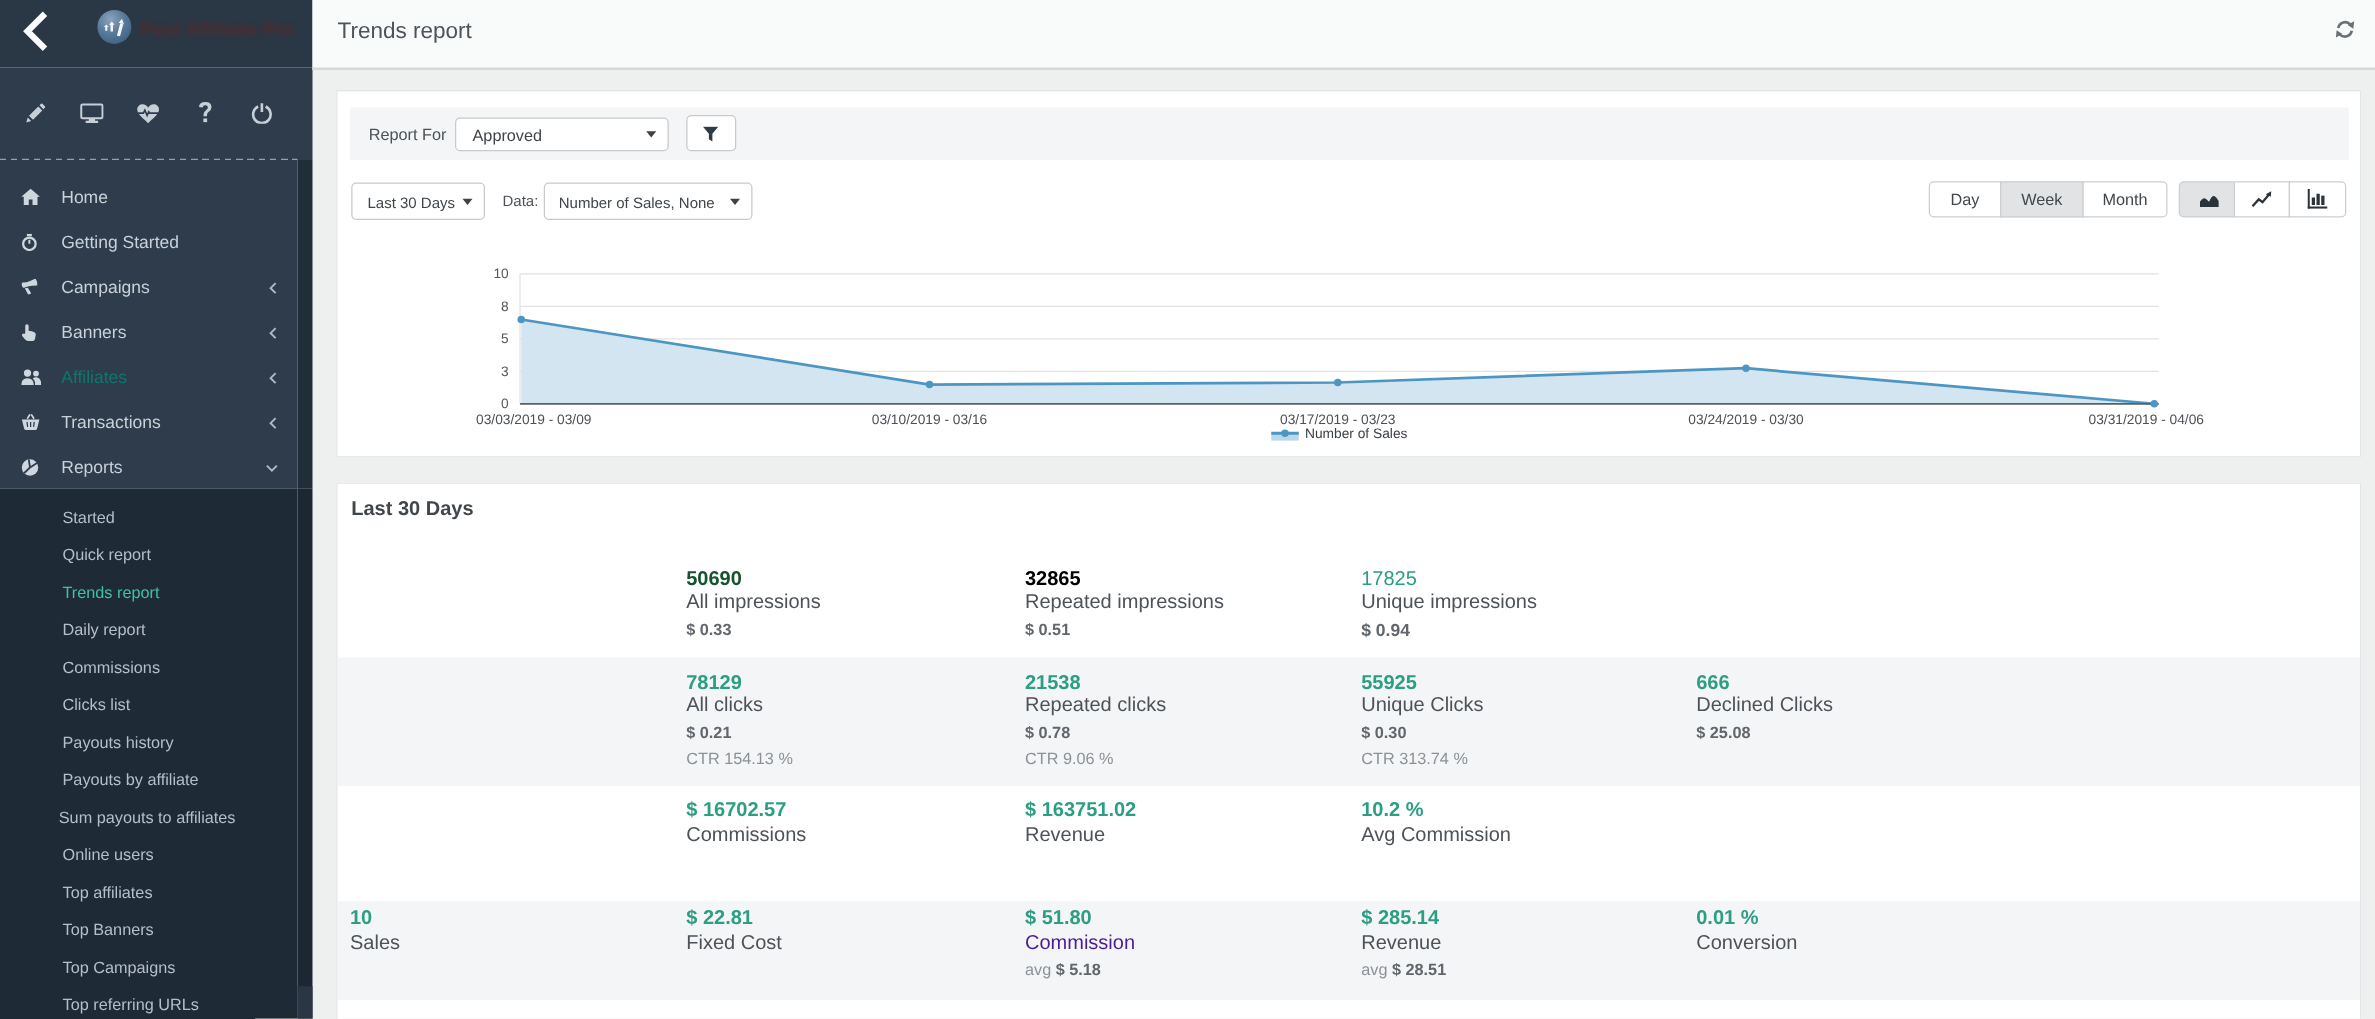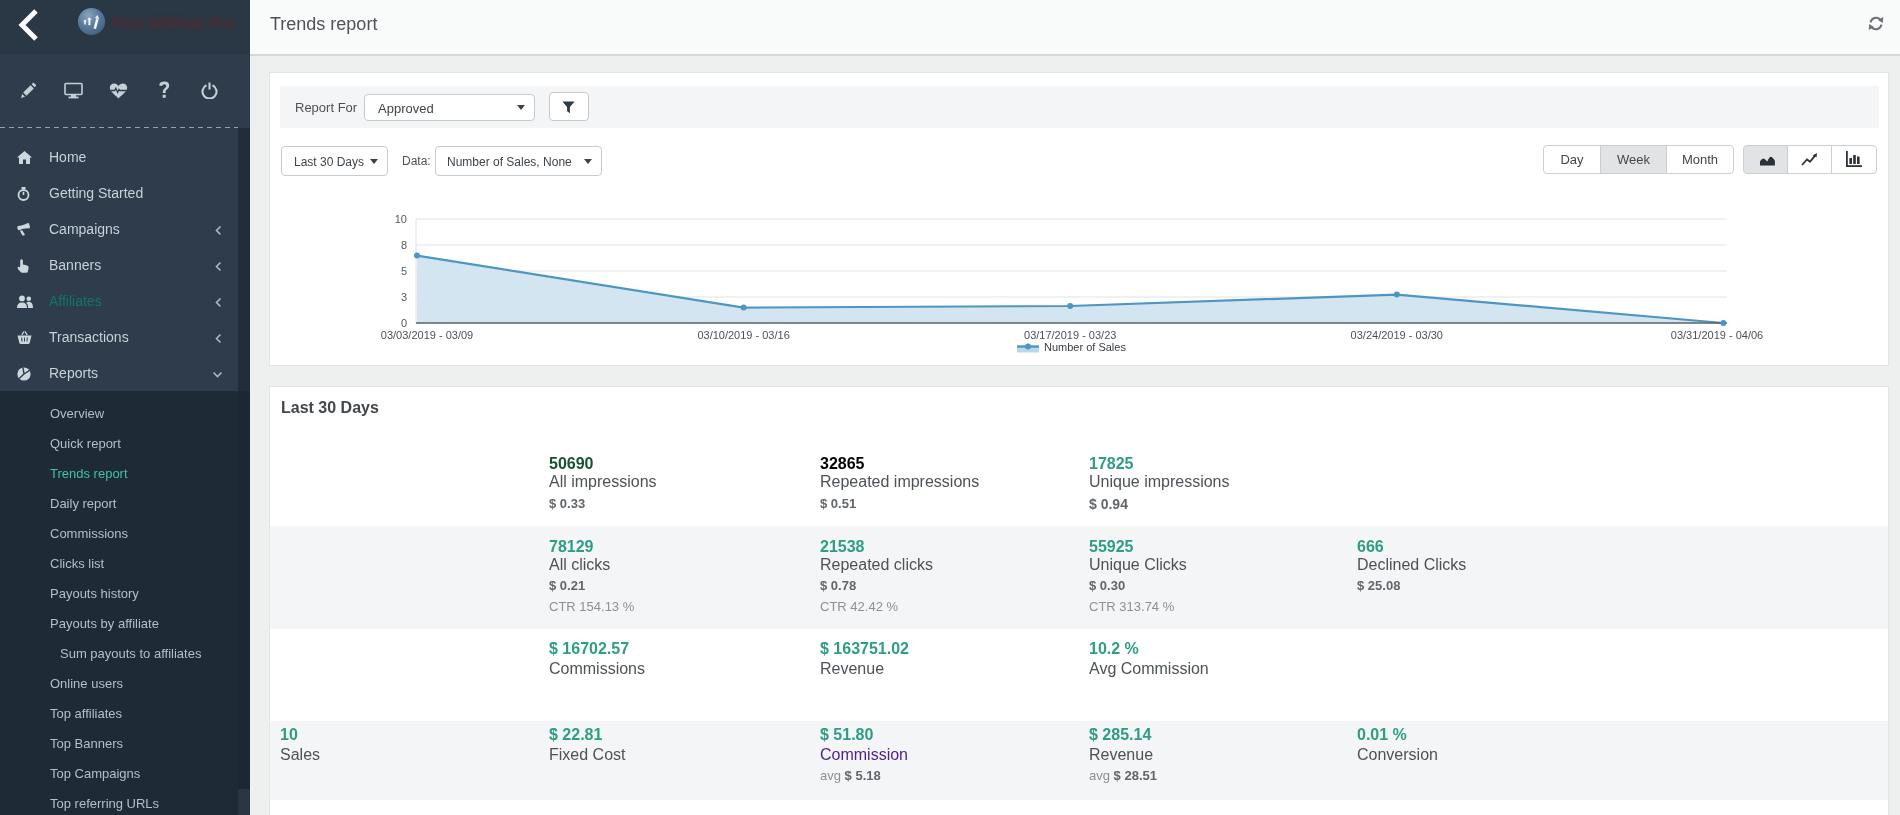--- a/index.html
+++ b/index.html
@@ -112,29 +112,29 @@
       <line x1="7" y1="7" x2="2.2" y2="11.6"></line>
       <line x1="7" y1="7" x2="6" y2="0.6"></line>
     </g>
   </svg>
 <svg class="abs" style="left:212px;top:371px" width="11" height="7">
     <path d="M1.5 1.5 L5.5 5.5 L9.5 1.5" stroke="#aeb8c0" stroke-width="1.6" fill="none"></path>
   </svg>
 <div class="abs" style="left:0;top:391px;width:238px;height:424px;background:#1f2a37"></div>
 <div class="abs" style="left:238px;top:391px;width:12px;height:424px;background:#1d2734"></div>
 <div class="abs" style="left:238px;top:789px;width:12px;height:26px;background:#2b3544"></div>
-<div class="abs" style="left:50px;top:407px;font-size:13px;line-height:1;color:#b5bfc8">Overview</div>
+<div class="abs" style="left:50px;top:407px;font-size:13px;line-height:1;color:#b5bfc8">Started</div>
 <div class="abs" style="left:50px;top:437px;font-size:13px;line-height:1;color:#b5bfc8">Quick report</div>
 <div class="abs" style="left:50px;top:467px;font-size:13px;line-height:1;color:#3fc2a1">Trends report</div>
 <div class="abs" style="left:50px;top:497px;font-size:13px;line-height:1;color:#b5bfc8">Daily report</div>
 <div class="abs" style="left:50px;top:527px;font-size:13px;line-height:1;color:#b5bfc8">Commissions</div>
 <div class="abs" style="left:50px;top:557px;font-size:13px;line-height:1;color:#b5bfc8">Clicks list</div>
 <div class="abs" style="left:50px;top:587px;font-size:13px;line-height:1;color:#b5bfc8">Payouts history</div>
 <div class="abs" style="left:50px;top:617px;font-size:13px;line-height:1;color:#b5bfc8">Payouts by affiliate</div>
-<div class="abs" style="left:60px;top:647px;font-size:13px;line-height:1;color:#b5bfc8">Sum payouts to affiliates</div>
+<div class="abs" style="left:47px;top:647px;font-size:13px;line-height:1;color:#b5bfc8">Sum payouts to affiliates</div>
 <div class="abs" style="left:50px;top:677px;font-size:13px;line-height:1;color:#b5bfc8">Online users</div>
 <div class="abs" style="left:50px;top:707px;font-size:13px;line-height:1;color:#b5bfc8">Top affiliates</div>
 <div class="abs" style="left:50px;top:737px;font-size:13px;line-height:1;color:#b5bfc8">Top Banners</div>
 <div class="abs" style="left:50px;top:767px;font-size:13px;line-height:1;color:#b5bfc8">Top Campaigns</div>
 <div class="abs" style="left:50px;top:797px;font-size:13px;line-height:1;color:#b5bfc8">Top referring URLs</div>
 <div class="abs" style="left:250px;top:0;width:1650px;height:56px;background:#f9fafa;border-bottom:2px solid #d5d7d8"></div>
 <div class="abs" style="left:270px;top:15px;font-size:18px;line-height:1;color:#4d535a">Trends report</div>
 <svg class="abs" style="left:1868px;top:16px" width="16" height="15">
 <g stroke="#6b7075" stroke-width="2.1" fill="none">
 <path d="M2.6 6.4 A5.6 5.6 0 0 1 12.2 3.5"></path>
@@ -217,31 +217,31 @@
 <div class="abs" style="left:269px;top:386px;width:1620px;height:443px;background:#fff;border:1px solid #e2e4e5"></div>
 <div class="abs" style="left:281px;top:400px;font-size:16px;font-weight:bold;line-height:1;color:#41464b">Last 30 Days</div>
 <div class="abs" style="left:270px;top:526px;width:1618px;height:103px;background:#f4f5f6"></div>
 <div class="abs" style="left:270px;top:721px;width:1618px;height:79px;background:#f4f5f6"></div>
 <div class="abs" style="left:549px;top:456px;line-height:1;font-size:16px;font-weight:bold;color:#14532d">50690</div>
 <div class="abs" style="left:549px;top:474px;line-height:1;font-size:16px;color:#4c5257">All impressions</div>
 <div class="abs" style="left:549px;top:497px;line-height:1;font-size:13px;font-weight:bold;color:#60666c">$ 0.33</div>
 <div class="abs" style="left:820px;top:456px;line-height:1;font-size:16px;font-weight:bold;color:#000000">32865</div>
 <div class="abs" style="left:820px;top:474px;line-height:1;font-size:16px;color:#4c5257">Repeated impressions</div>
 <div class="abs" style="left:820px;top:497px;line-height:1;font-size:13px;font-weight:bold;color:#60666c">$ 0.51</div>
-<div class="abs" style="left:1089px;top:456px;line-height:1;font-size:16px;font-weight:bold;color:#2b9e83">17825</div>
+<div class="abs" style="left:1089px;top:456px;line-height:1;font-size:16px;font-weight:normal;color:#2b9e83">17825</div>
 <div class="abs" style="left:1089px;top:474px;line-height:1;font-size:16px;color:#4c5257">Unique impressions</div>
 <div class="abs" style="left:1089px;top:497px;line-height:1;font-size:14px;font-weight:bold;color:#60666c">$ 0.94</div>
 <div class="abs" style="left:549px;top:539px;line-height:1;font-size:16px;font-weight:bold;color:#2b9e83">78129</div>
 <div class="abs" style="left:549px;top:557px;line-height:1;font-size:16px;color:#4c5257">All clicks</div>
 <div class="abs" style="left:549px;top:579px;line-height:1;font-size:13px;font-weight:bold;color:#60666c">$ 0.21</div>
 <div class="abs" style="left:549px;top:600px;line-height:1;font-size:13px;color:#8b9196">CTR 154.13 %</div>
 <div class="abs" style="left:820px;top:539px;line-height:1;font-size:16px;font-weight:bold;color:#2b9e83">21538</div>
 <div class="abs" style="left:820px;top:557px;line-height:1;font-size:16px;color:#4c5257">Repeated clicks</div>
 <div class="abs" style="left:820px;top:579px;line-height:1;font-size:13px;font-weight:bold;color:#60666c">$ 0.78</div>
-<div class="abs" style="left:820px;top:600px;line-height:1;font-size:13px;color:#8b9196">CTR 42.42 %</div>
+<div class="abs" style="left:820px;top:600px;line-height:1;font-size:13px;color:#8b9196">CTR 9.06 %</div>
 <div class="abs" style="left:1089px;top:539px;line-height:1;font-size:16px;font-weight:bold;color:#2b9e83">55925</div>
 <div class="abs" style="left:1089px;top:557px;line-height:1;font-size:16px;color:#4c5257">Unique Clicks</div>
 <div class="abs" style="left:1089px;top:579px;line-height:1;font-size:13px;font-weight:bold;color:#60666c">$ 0.30</div>
 <div class="abs" style="left:1089px;top:600px;line-height:1;font-size:13px;color:#8b9196">CTR 313.74 %</div>
 <div class="abs" style="left:1357px;top:539px;line-height:1;font-size:16px;font-weight:bold;color:#2b9e83">666</div>
 <div class="abs" style="left:1357px;top:557px;line-height:1;font-size:16px;color:#4c5257">Declined Clicks</div>
 <div class="abs" style="left:1357px;top:579px;line-height:1;font-size:13px;font-weight:bold;color:#60666c">$ 25.08</div>
 <div class="abs" style="left:549px;top:641px;line-height:1;font-size:16px;font-weight:bold;color:#2b9e83">$ 16702.57</div>
 <div class="abs" style="left:549px;top:661px;line-height:1;font-size:16px;color:#4c5257">Commissions</div>
 <div class="abs" style="left:820px;top:641px;line-height:1;font-size:16px;font-weight:bold;color:#2b9e83">$ 163751.02</div>

